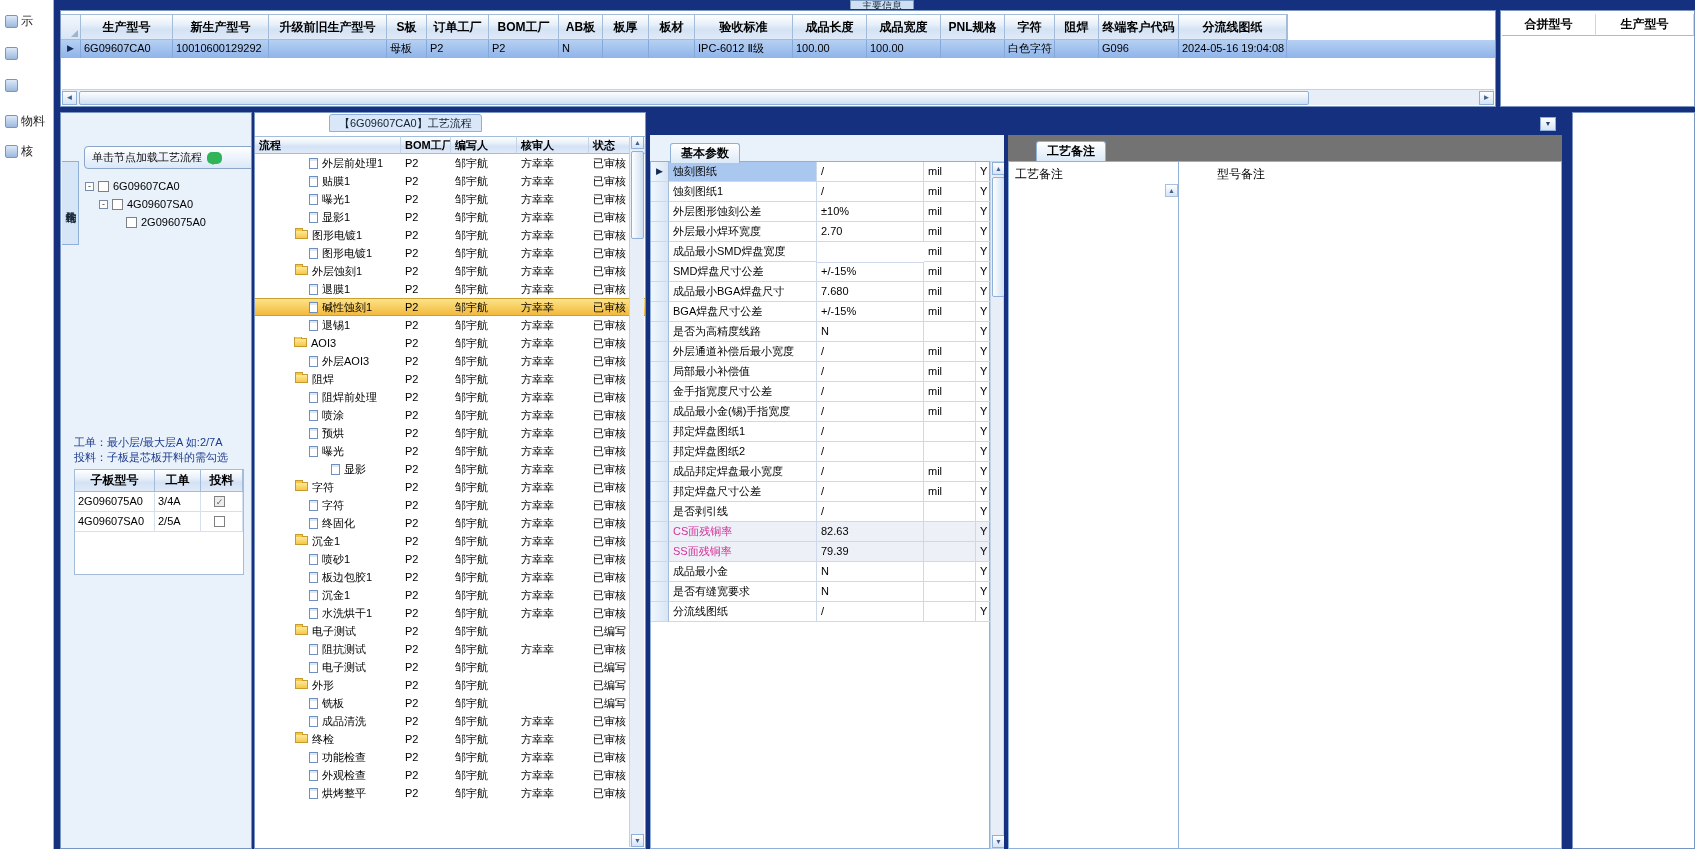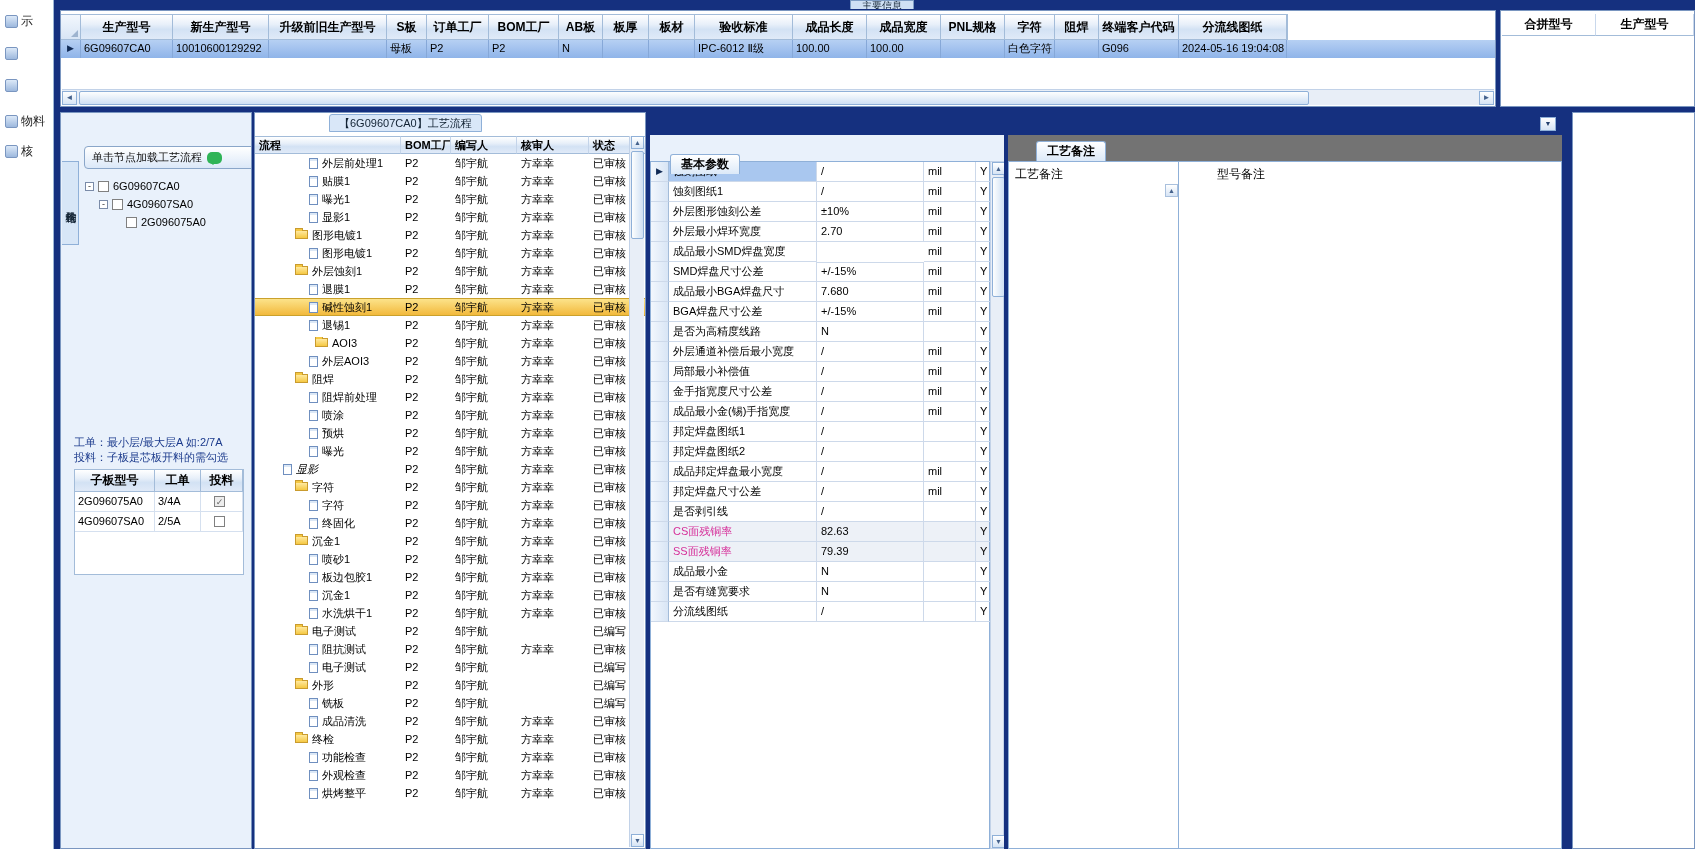--- a/index.html
+++ b/index.html
@@ -340,21 +340,21 @@
           <div class="fcell fname" style="width: 146px; padding-left: 54px;">
             <span class="doc-icon"></span>
             <span>退锡1</span>
           </div>
           <div class="fcell" style="width: 50px;">P2</div>
           <div class="fcell" style="width: 66px;">邹宇航</div>
           <div class="fcell" style="width: 72px;">方幸幸</div>
           <div class="fcell" style="width: 58px;">已审核</div>
         </div>
         <div class="flow-row">
-          <div class="fcell fname" style="width: 146px; padding-left: 60px;">
+          <div class="fcell fname" style="width: 146px; padding-left: 39px;">
             <span class="folder-icon"></span>
             <span>AOI3</span>
           </div>
           <div class="fcell" style="width: 50px;">P2</div>
           <div class="fcell" style="width: 66px;">邹宇航</div>
           <div class="fcell" style="width: 72px;">方幸幸</div>
           <div class="fcell" style="width: 58px;">已审核</div>
         </div>
         <div class="flow-row">
           <div class="fcell fname" style="width: 146px; padding-left: 54px;">
@@ -410,21 +410,21 @@
           <div class="fcell fname" style="width: 146px; padding-left: 54px;">
             <span class="doc-icon"></span>
             <span>曝光</span>
           </div>
           <div class="fcell" style="width: 50px;">P2</div>
           <div class="fcell" style="width: 66px;">邹宇航</div>
           <div class="fcell" style="width: 72px;">方幸幸</div>
           <div class="fcell" style="width: 58px;">已审核</div>
         </div>
         <div class="flow-row">
-          <div class="fcell fname" style="width: 146px; padding-left: 28px; font-style: italic;">
+          <div class="fcell fname" style="width: 146px; padding-left: 76px;">
             <span class="doc-icon"></span>
             <span>显影</span>
           </div>
           <div class="fcell" style="width: 50px;">P2</div>
           <div class="fcell" style="width: 66px;">邹宇航</div>
           <div class="fcell" style="width: 72px;">方幸幸</div>
           <div class="fcell" style="width: 58px;">已审核</div>
         </div>
         <div class="flow-row">
           <div class="fcell fname" style="width: 146px; padding-left: 40px;">
@@ -610,21 +610,21 @@
     <div class="vscroll">
       <div class="vs-arrow vs-up">▲</div>
       <div class="vs-thumb"></div>
       <div class="vs-arrow vs-down">▼</div>
     </div>
   </div>
 
   <div class="rp-tabs-dd" style="left:1540px;top:117px;position:absolute;z-index:7;">▼</div>
 
   <div class="params-area">
-    <div class="sub-tab" style="left:20px;top:19px;">基本参数</div>
+    <div class="sub-tab" style="left:20px;top:8px;">基本参数</div>
     <div class="pgrid">
       <div id="pg-body">
           <div class="prow sel">
             <div class="psel">▶</div>
             <div class="pcell pitem" style="width: 148px;">蚀刻图纸</div>
             <div class="pcell" style="width: 107px;">/</div>
             <div class="pcell" style="width: 52px;">mil</div>
             <div class="pcell" style="width: 15px;">Y</div>
           </div>
           <div class="prow">

